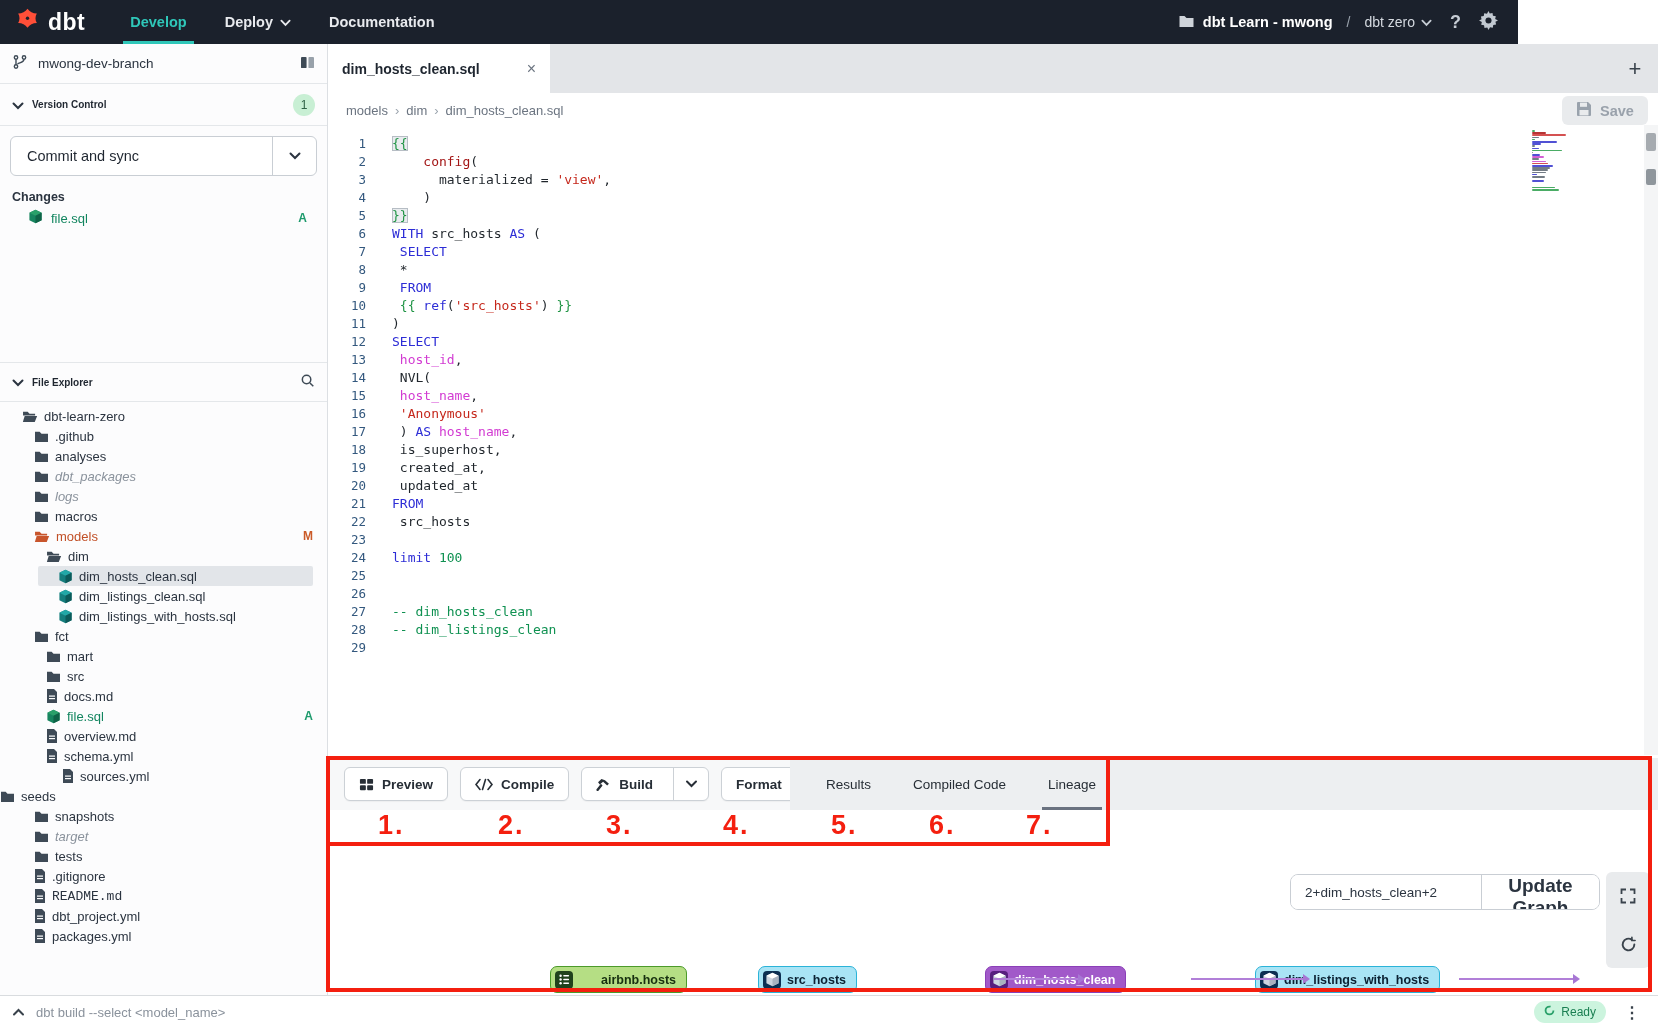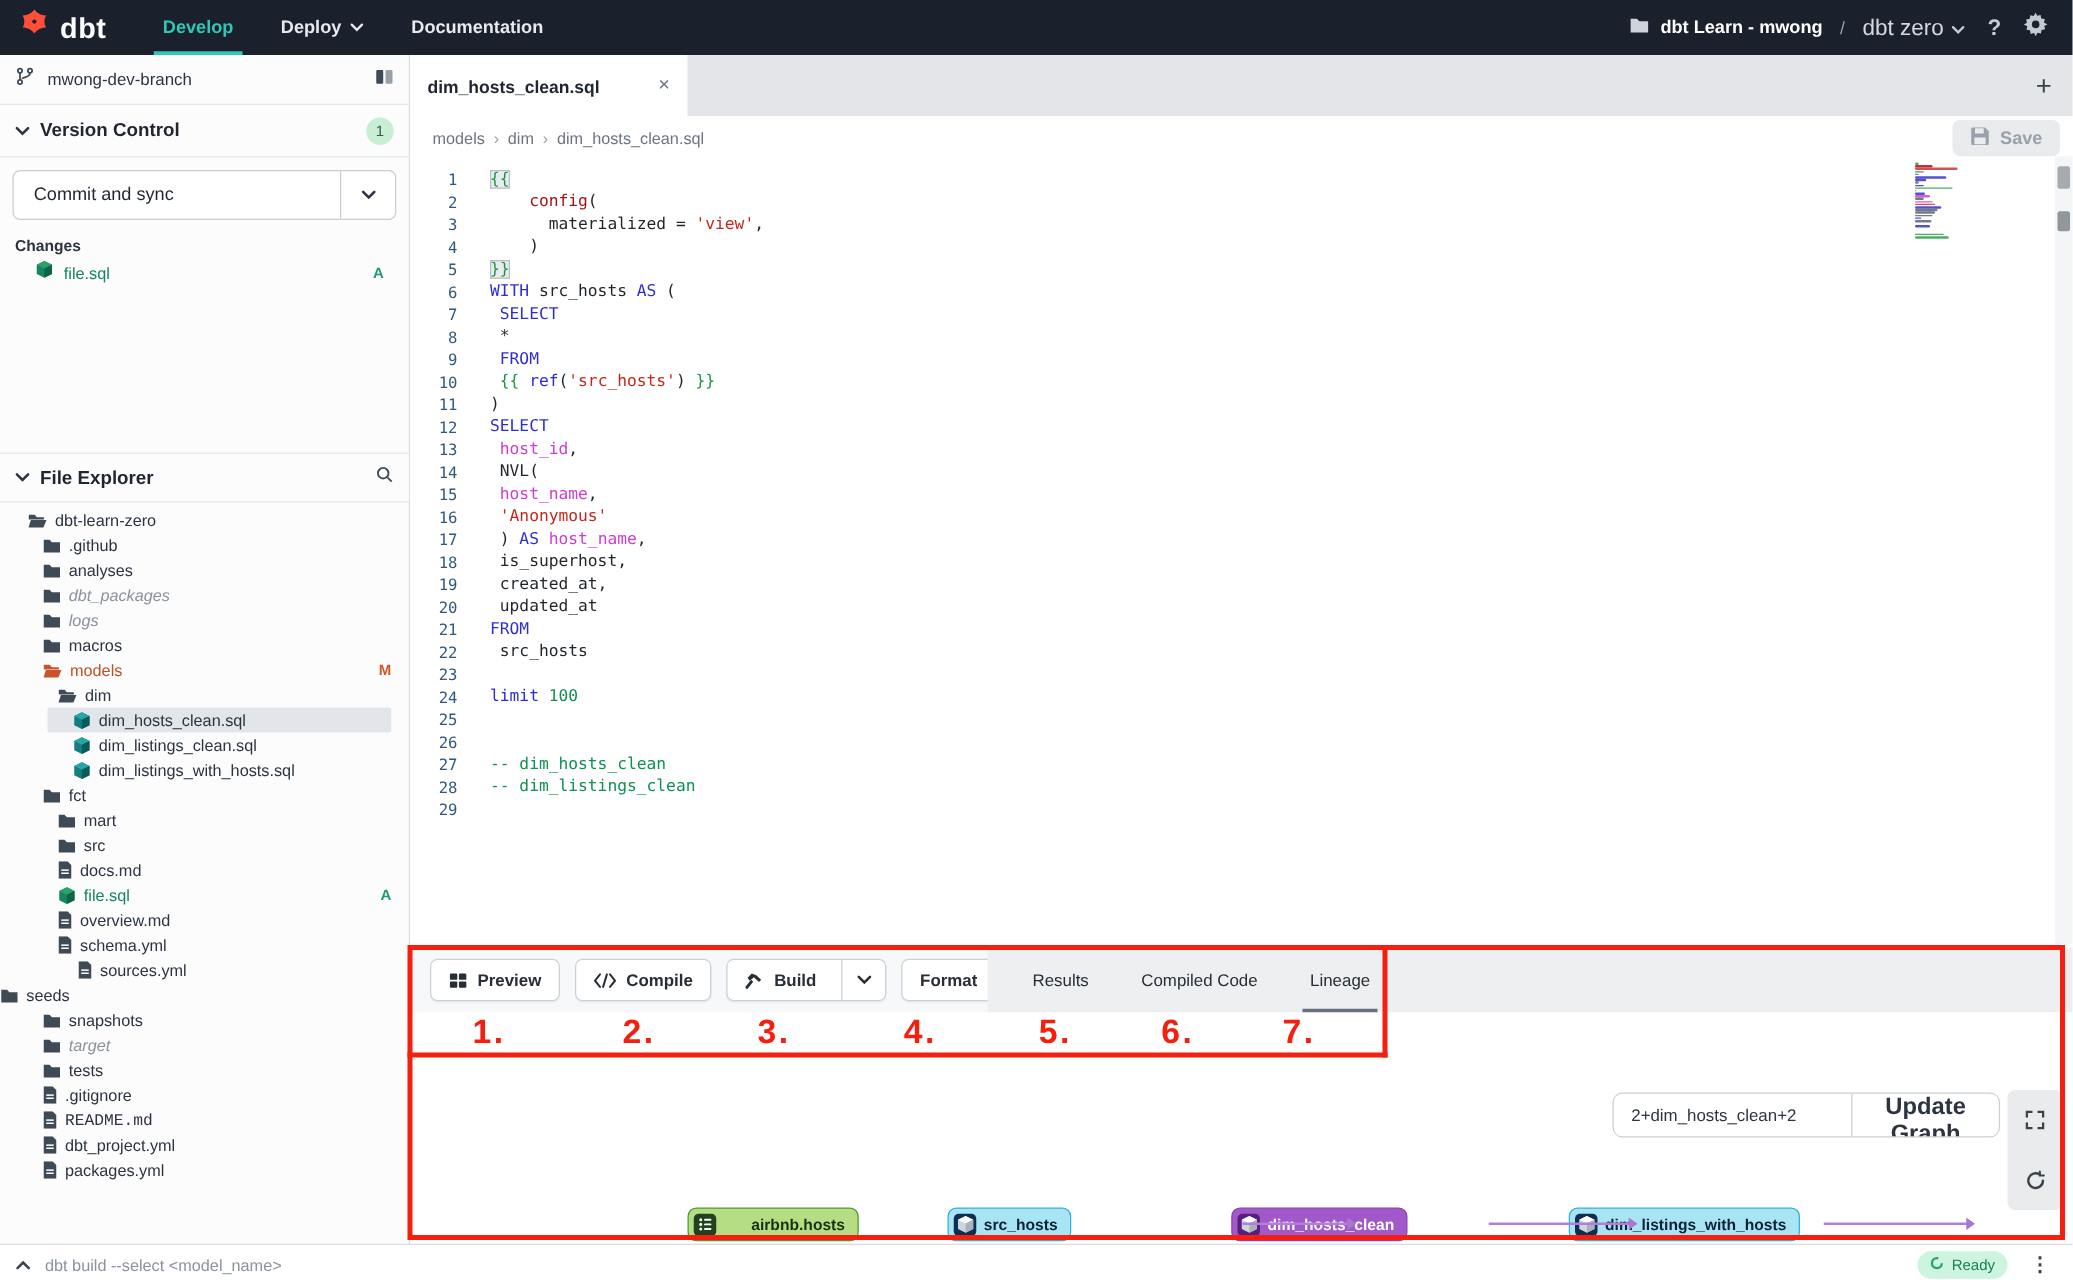--- a/index.html
+++ b/index.html
@@ -1,44 +1,44 @@
 <!DOCTYPE html>
 <html><head>
 <meta charset="utf-8">
 <style>
   * { margin:0; padding:0; box-sizing:border-box; }
   html,body { width:1658px; height:1028px; overflow:hidden; background:#fff;
     font-family:"Liberation Sans", sans-serif; }
 
   
-  .navbar { position:absolute; left:0; top:0; width:1658px; height:44px;
+  .navbar { position:absolute; left:0; top:0; width:1518px; height:44px;
     background:#1b212c; display:flex; align-items:center; z-index:5; }
   .brand { display:flex; align-items:center; gap:7px; padding:0 26px 0 14px; }
   .brand-text { color:#fff; font-size:23px; font-weight:bold; letter-spacing:.5px; }
   .nav-item { position:relative; height:44px; display:flex; align-items:center; gap:7px;
     padding:0 19px; color:#e8eaee; font-size:14.5px; font-weight:600; cursor:pointer; }
   .nav-item.active { color:#2fc7b9; }
   .nav-item.active::after { content:""; position:absolute; left:12px; right:12px; bottom:0;
     height:3px; background:#2fc7b9; }
   .nav-right { margin-left:auto; display:flex; align-items:center; gap:12px; padding-right:20px; }
   .nav-proj { display:flex; align-items:center; gap:8px; color:#fff; font-size:14.5px;
     font-weight:700; cursor:pointer; }
   .nav-sep { color:#9aa3ad; font-size:14px; padding:0 2px; }
-  .nav-env { display:flex; align-items:center; gap:6px; color:#d4d9df; font-size:18px; cursor:pointer; }
+  .nav-env { display:flex; align-items:center; gap:6px; color:#d4d9df; font-size:14px; cursor:pointer; }
   .nav-help { color:#c6ccd4; font-size:18px; font-weight:bold; padding:0 6px; cursor:pointer; }
 
   
   .sidebar { position:absolute; left:0; top:44px; width:328px; height:951px;
     background:#fcfcfd; border-right:1px solid #dcdfe3; }
   .branch-row { height:40px; display:flex; align-items:center; gap:10px; padding:0 12px;
     border-bottom:1px solid #e4e7ea; }
   .branch-name { font-size:13.5px; color:#2b3440; flex:1; }
   .sec-head { height:42px; display:flex; align-items:center; gap:8px; padding:0 12px;
     border-bottom:1px solid #e4e7ea; cursor:pointer; }
-  .sec-title { font-size:15px; font-weight:700; color:#1f2630; flex:1; }
+  .sec-title { font-size:10px; font-weight:700; color:#1f2630; flex:1; }
   .vc-badge { width:22px; height:22px; border-radius:50%; background:#c8efd4; color:#2f6146;
     font-size:12px; display:flex; align-items:center; justify-content:center; }
   .commit-wrap { margin:10px 10px 6px; height:40px; display:flex; border:1px solid #c9ced4;
     border-radius:6px; background:#fff; overflow:hidden; }
   .commit-main { flex:1; display:flex; align-items:center; padding-left:16px;
     font-size:14.5px; color:#1f2630; cursor:pointer; }
   .commit-chev { width:44px; border-left:1px solid #c9ced4; display:flex; align-items:center;
     justify-content:center; cursor:pointer; }
   .changes-label { padding:8px 12px 2px; font-size:12.5px; font-weight:700; color:#2b3440; }
   .change-row { height:24px; display:flex; align-items:center; gap:8px; padding:0 12px 0 28px;

